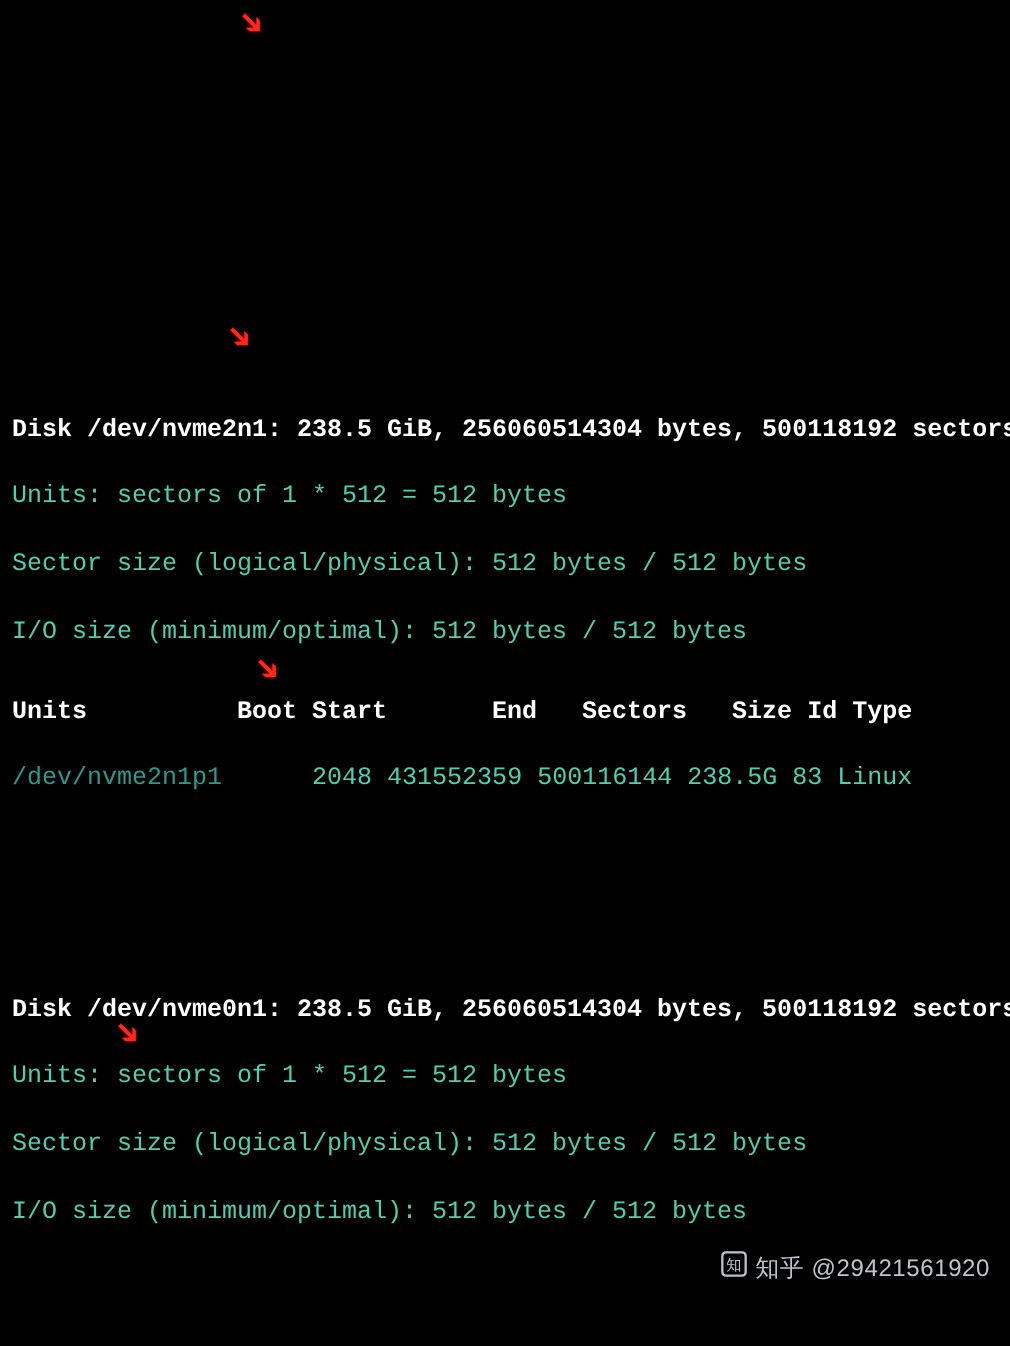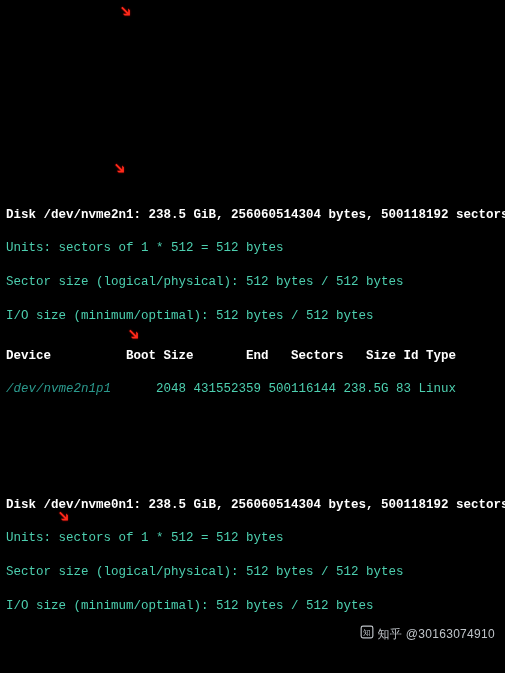--- a/index.html
+++ b/index.html
@@ -10,21 +10,21 @@
       line-height: 1.35;
       padding: 4px 6px;
       width: 505px;
       height: 673px;
       overflow: hidden;
       position: relative;
       white-space: pre;
     }
     .white-bold { color: #fff; font-weight: bold; }
     .teal { color: #4dd0b0; }
-    .cyan { color: #2b9a8e; font-style: italic; }
+    .cyan { color: #2b9a8e; }
     .block { margin-bottom: 14px; }
     .hdr-row { margin-top: 6px; }
     .arrow {
       position: absolute;
       z-index: 5;
       color: #ff2a1a;
       font-size: 22px;
       transform: rotate(45deg);
       text-shadow: 0 0 2px rgba(255,0,0,0.6);
       pointer-events: none;
@@ -58,21 +58,21 @@
 <div class="arrow a2">➔</div>
 <div class="arrow a3">➔</div>
 <div class="arrow a4">➔</div>
 
 
 <div class="block">
 <div class="white-bold">Disk /dev/nvme2n1: 238.5 GiB, 256060514304 bytes, 500118192 sectors</div>
 <div class="teal">Units: sectors of 1 * 512 = 512 bytes</div>
 <div class="teal">Sector size (logical/physical): 512 bytes / 512 bytes</div>
 <div class="teal">I/O size (minimum/optimal): 512 bytes / 512 bytes</div>
-<div class="white-bold hdr-row">Device          Boot Size       End   Sectors   Size Id Type</div>
+<div class="white-bold hdr-row">Units          Boot Start       End   Sectors   Size Id Type</div>
 <div><span class="cyan">/dev/nvme2n1p1</span><span class="teal">      </span><span class="teal">2048 431552359 500116144 238.5G 83 Linux</span></div>
 </div>
 
 
 <div class="block">
 <div class="white-bold">Disk /dev/nvme0n1: 238.5 GiB, 256060514304 bytes, 500118192 sectors</div>
 <div class="teal">Units: sectors of 1 * 512 = 512 bytes</div>
 <div class="teal">Sector size (logical/physical): 512 bytes / 512 bytes</div>
 <div class="teal">I/O size (minimum/optimal): 512 bytes / 512 bytes</div>
 
@@ -87,17 +87,17 @@
 
 
 
 <div class="watermark">
   <span>
     <svg viewBox="0 0 24 24" fill="#bfc4c9">
         <rect x="2" y="2" width="20" height="20" rx="3" fill="none" stroke="#bfc4c9" stroke-width="2"></rect>
         <text x="12" y="17" text-anchor="middle" font-size="13" font-family="Arial" fill="#bfc4c9">知</text>
       </svg>
   </span>
-  <span>知乎 @30163074910</span>
+  <span>知乎 @29421561920</span>
 </div>
 
 
 
 
 </body></html>

